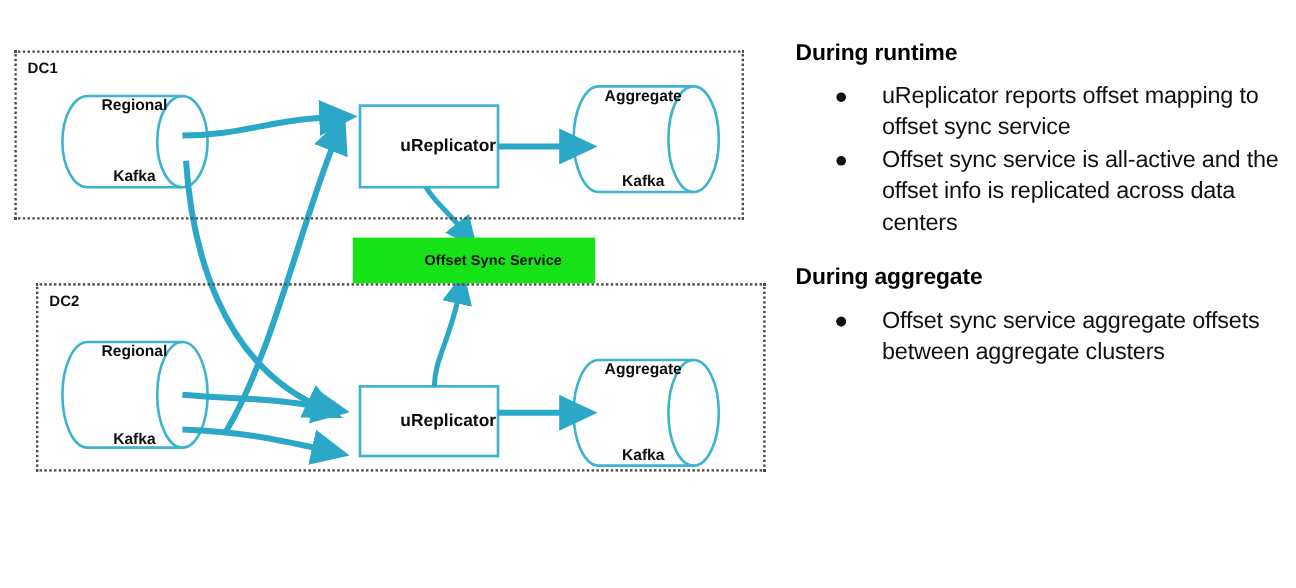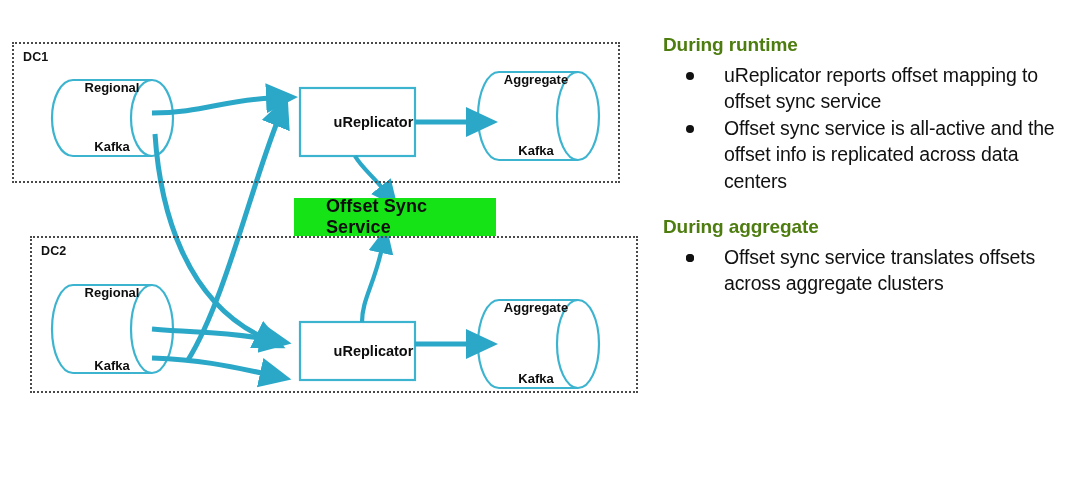--- a/index.html
+++ b/index.html
@@ -84,21 +84,21 @@
     top: 198px;
     width: 202px;
     height: 38px;
     background: #16e316;
     display: flex;
     align-items: center;
     justify-content: center;
   }
   #offset-sync-label {
     font-family: "Liberation Sans", sans-serif;
-    font-size: 18px;
+    font-size: 12px;
     font-weight: 700;
     color: #0d0d0d;
     letter-spacing: 0.1px;
     margin-left: 32px;
   }
 
   
   #text-column {
     position: absolute;
     left: 658px;
@@ -107,27 +107,27 @@
     height: 490px;
     padding-top: 34px;
   }
   .section { margin-bottom: 4px; }
   #section-failover { margin-top: 22px; }
 
   .section-heading {
     font-family: "Liberation Sans", sans-serif;
     font-size: 19px;
     font-weight: 700;
-    color: #4d7c0f;
+    color: #000000;
     margin: 0 0 6px 5px;
     letter-spacing: -0.1px;
   }
   .bullet-list {
     list-style: none;
-    margin: 0;
+    margin: 11px;
     padding: 0;
   }
   .bullet-item {
     position: relative;
     padding-left: 66px;
     margin-bottom: 1px;
     font-family: "Liberation Sans", sans-serif;
     font-size: 19.5px;
     line-height: 1.34;
     color: #111111;
@@ -254,18 +254,18 @@
   </div>
 
   <div class="section" id="section-failover">
     <h2 class="section-heading">During aggregate</h2>
     <ul class="bullet-list">
       <li class="bullet-item">
         <span class="bullet-dot"></span>
       </li>
       <li class="bullet-item">
         <span class="bullet-dot"></span>
-        <span>Offset sync service translates offsets across aggregate clusters</span>
+        <span>Offset sync service aggregate offsets between aggregate clusters</span>
       </li>
     </ul>
   </div>
 
 </div>
 
 </body></html>

